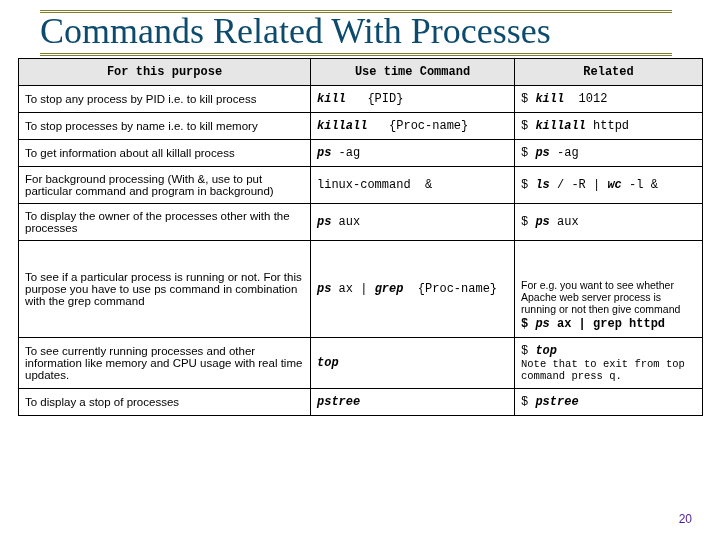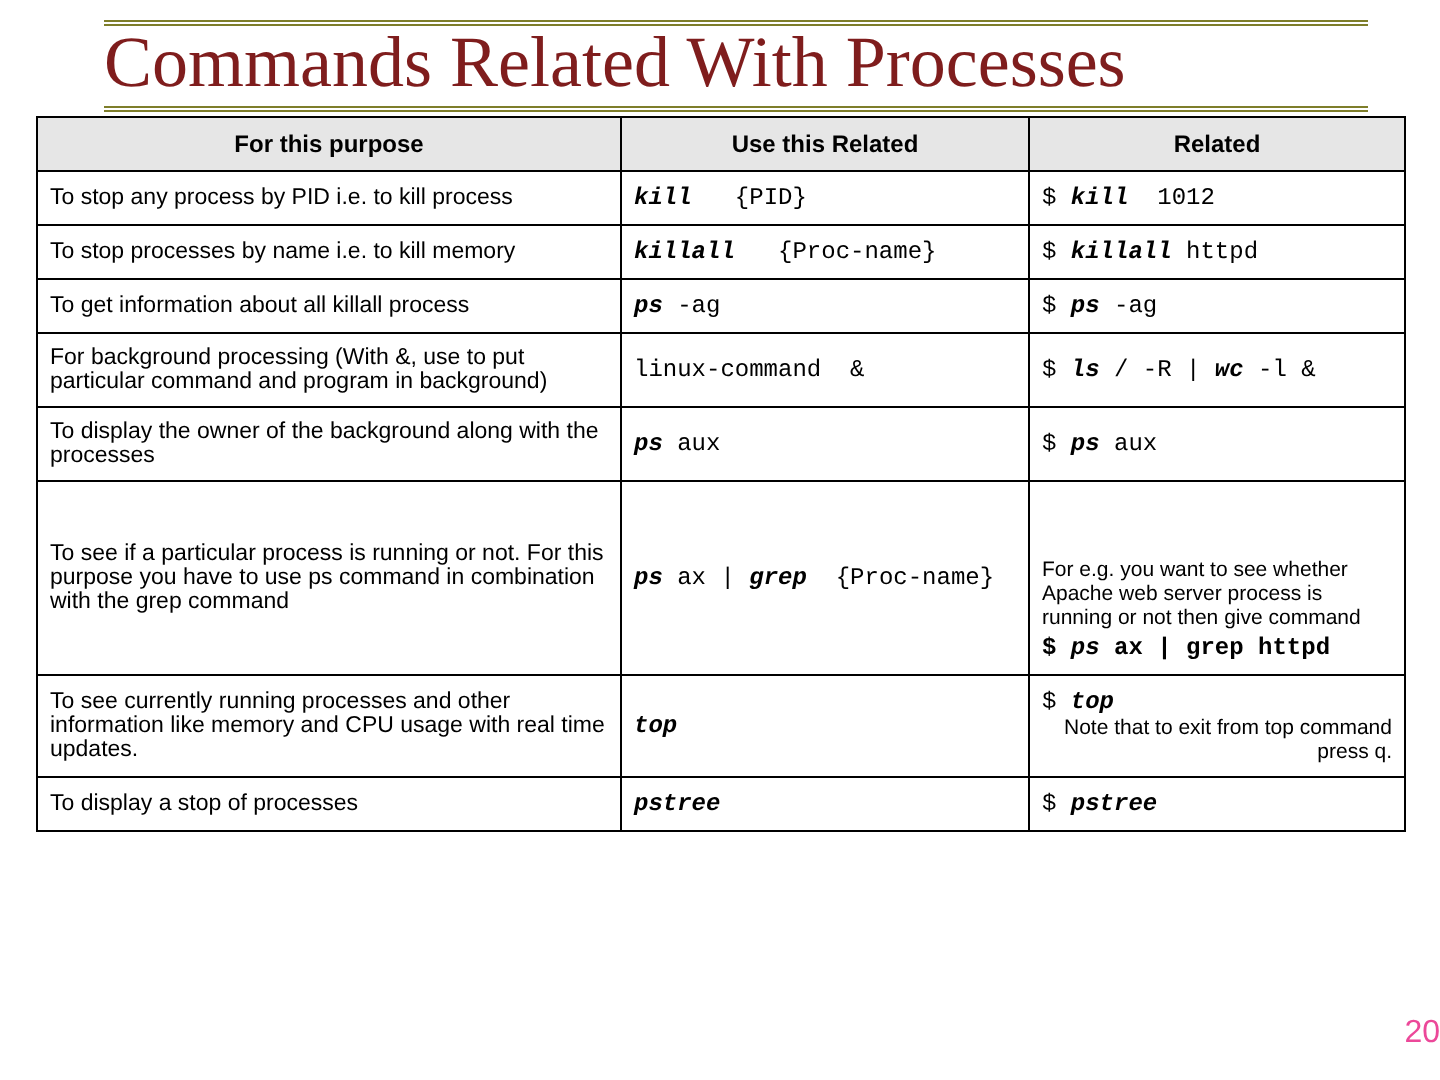--- a/index.html
+++ b/index.html
@@ -14,26 +14,26 @@
   }
   .slide {
     position: relative;
     width: 720px;
     height: 540px;
     box-sizing: border-box;
   }
   .title {
     position: absolute;
     top: 10px;
-    left: 52px;
+    left: 40px;
     width: 632px;
     font-family: "Times New Roman", serif;
     font-size: 36px;
     line-height: 1.05;
-    color: #7f1d1d;
+    color: #0c4a6e;
     border-top: 3px double #7e7e2a;
     border-bottom: 3px double #7e7e2a;
     padding: 0 0 2px 0;
     white-space: nowrap;
   }
   table.cmds {
     position: absolute;
     top: 58px;
     left: 18px;
     width: 684px;
@@ -47,49 +47,50 @@
     border: 1px solid #000;
     padding: 6px 6px;
     vertical-align: middle;
     text-align: left;
   }
   table.cmds th {
     background: #e6e6e6;
     font-weight: bold;
     text-align: center;
     font-size: 12px;
+    font-family: Liberation Mono, monospace;
   }
   .mono { font-family: "Courier New", monospace; font-size: 12px; }
   .mono b { font-weight: bold; }
-  .mono-sm { font-family: Liberation Sans, sans-serif; font-size: 10.5px; text-align: right; }
+  .mono-sm { font-family: Liberation Mono, monospace; font-size: 10.5px; }
   .note { font-size: 10.5px; display: block; margin-bottom: 2px; margin-top: 32px; }
   .pagenum {
     position: absolute;
-    right: 0;
+    right: 28px;
     bottom: 14px;
-    font-size: 16px;
-    color: #ec4899;
+    font-size: 12px;
+    color: #4c1d95;
   }
 </style>
 </head>
 <body>
 
 <div class="slide">
   <div class="title">Commands Related With Processes</div>
 
   <table class="cmds">
     <colgroup>
         <col class="c1">
         <col class="c2">
         <col class="c3">
       </colgroup>
     <thead>
       <tr>
         <th>For this purpose</th>
-        <th>Use this Related</th>
+        <th>Use time Command</th>
         <th>Related</th>
       </tr>
     </thead>
     <tbody>
         <tr>
           <td>To stop any process by PID i.e. to kill process</td>
           <td class="mono"><b><i>kill</i></b>&nbsp;&nbsp;&nbsp;{PID}</td>
           <td class="mono">$ <b><i>kill</i></b>&nbsp;&nbsp;1012</td>
         </tr>
         <tr>
@@ -101,21 +102,21 @@
           <td>To get information about all killall process</td>
           <td class="mono"><b><i>ps</i></b> -ag</td>
           <td class="mono">$ <b><i>ps</i></b> -ag</td>
         </tr>
         <tr>
           <td>For background processing (With &amp;, use to put particular command and program in background)</td>
           <td class="mono">linux-command&nbsp;&nbsp;&amp;</td>
           <td class="mono">$ <b><i>ls</i></b> / -R | <b><i>wc</i></b> -l &amp;</td>
         </tr>
         <tr>
-          <td>To display the owner of the background along with the processes</td>
+          <td>To display the owner of the processes other with the processes</td>
           <td class="mono"><b><i>ps</i></b> aux</td>
           <td class="mono">$ <b><i>ps</i></b> aux</td>
         </tr>
         <tr>
           <td>To see if a particular process is running or not. For this purpose you have to use ps command in combination with the grep command</td>
           <td class="mono"><b><i>ps</i></b> ax | <b><i>grep</i></b>&nbsp;&nbsp;{Proc-name}</td>
           <td><span class="note">For e.g. you want to see whether Apache web server process is running or not then give command</span><span class="mono"><b>$</b> <b><i>ps</i></b> <b>ax | grep httpd</b></span></td>
         </tr>
         <tr>
           <td>To see currently running processes and other information like memory and CPU usage with real time updates.</td>

